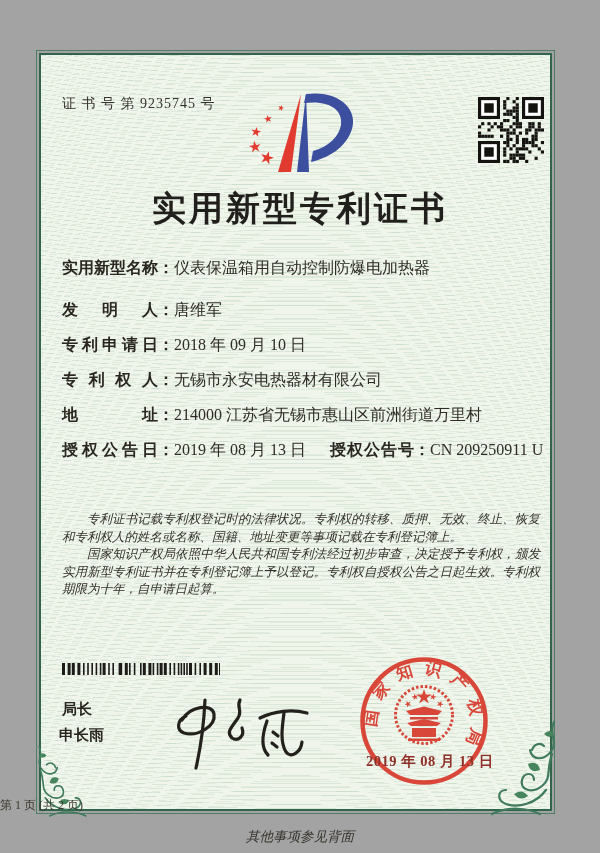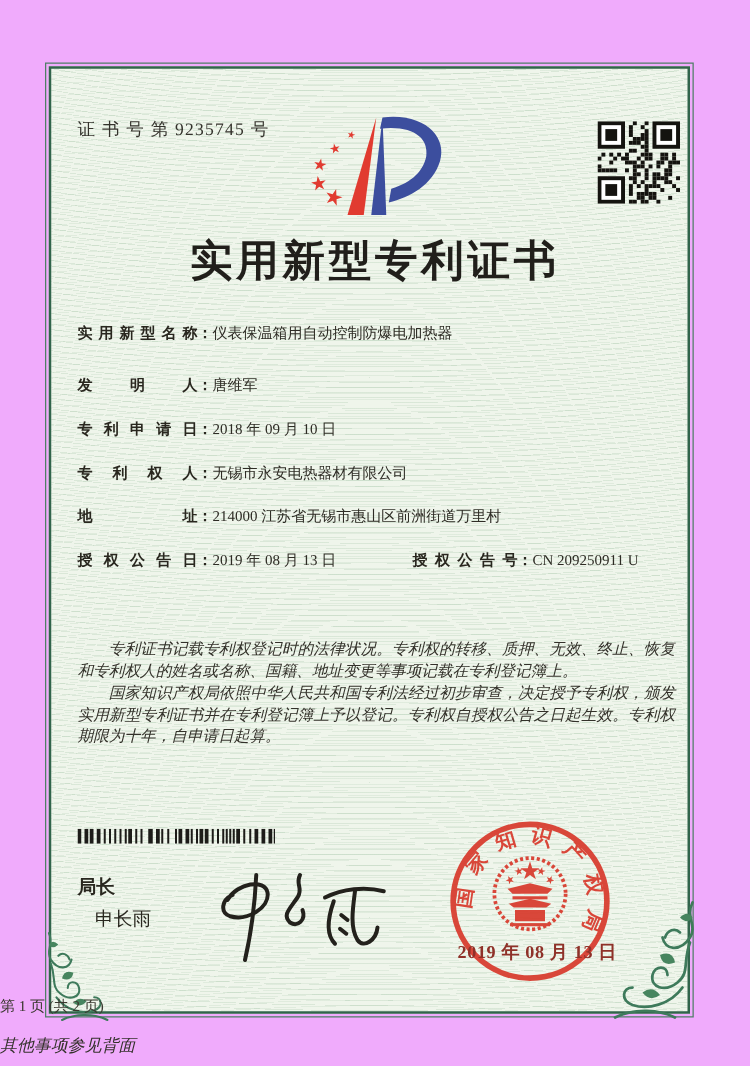--- a/index.html
+++ b/index.html
@@ -1,53 +1,53 @@
 <!DOCTYPE html>
 <html><head>
 <meta charset="utf-8">
 <style>
   html,body{margin:0;padding:0;}
   body{background:#ffffff;}
   .page{
     position:relative;width:600px;height:853px;overflow:hidden;
-    background:#f0abfc;
+    background:#a3a3a3;
     font-family:"Liberation Serif","DejaVu Serif",serif;
     color:#2b2924;
   }
   
   .frame{
     position:absolute;left:36px;top:50px;width:519px;height:764px;
     border:1px solid #4e7e66;padding:2px;box-sizing:border-box;
   }
   .frame-inner{
     width:100%;height:100%;box-sizing:border-box;
     border:2px solid #31644b;
     background-color:#eff5eb;
     background-image:
       repeating-radial-gradient(ellipse 1300px 900px at 50% -680px, rgba(132,176,138,.20) 0 1px, rgba(132,176,138,0) 1px 6px),
       repeating-radial-gradient(ellipse 1500px 1000px at 50% 1520px, rgba(132,176,138,.14) 0 1px, rgba(132,176,138,0) 1px 7px);
   }
   .abs{position:absolute;}
   .cert-number{left:62px;top:95px;font-size:14px;letter-spacing:1px;color:#34322c;}
   .title{left:0;top:186px;width:600px;text-align:center;font-size:34px;font-weight:700;letter-spacing:3px;color:#211f1b;}
-  .fields{left:62px;top:258px;width:478px;font-size:12px;}
+  .fields{left:62px;top:258px;width:478px;font-size:16px;}
   .frow{height:22px;margin-bottom:13px;white-space:nowrap;position:relative;}
   .frow.gap{margin-bottom:20px;}
   .flabel{display:inline-block;width:96px;text-align:justify;text-align-last:justify;font-weight:700;color:#29271f;vertical-align:top;}
   .fval{color:#2e2c25;}
   .fval::before{content:"：";font-weight:700;color:#29271f;}
   .fpair2{position:absolute;left:248px;top:0;}
   .fpair2 .flabel{width:84px;margin-left:20px;}
   .paras{left:62px;top:511px;width:478px;font-size:12.5px;line-height:17.5px;text-align:justify;font-style:italic;color:#33312a;}
   .paras p{margin:0;text-indent:2em;}
   .officer-title{left:62px;top:700px;font-size:15px;font-weight:700;color:#29271f;}
-  .officer-name{left:76px;top:726px;font-size:15px;font-weight:400;color:#29271f;}
+  .officer-name{left:59px;top:726px;font-size:15px;font-weight:700;color:#29271f;}
   .seal-date{left:366px;top:752px;font-size:14.5px;letter-spacing:.5px;color:#8f3129;font-weight:700;}
   .page-num{left:0;top:797px;width:592px;text-align:left;font-size:12px;color:#3a382f;}
-  .back-note{left:0;top:828px;width:600px;font-size:13.5px;font-style:italic;color:#34322b;}
+  .back-note{left:0;top:828px;width:600px;text-align:center;font-size:13.5px;font-style:italic;color:#34322b;}
   .orn-left{left:29px;top:745px;width:64px;height:74px;transform:scaleX(-1);}
   .orn-right{left:490px;top:720px;width:70px;height:98px;}
   svg{display:block;}
 </style>
 </head>
 <body>
 
 <div class="page">
 
   <div class="frame">

